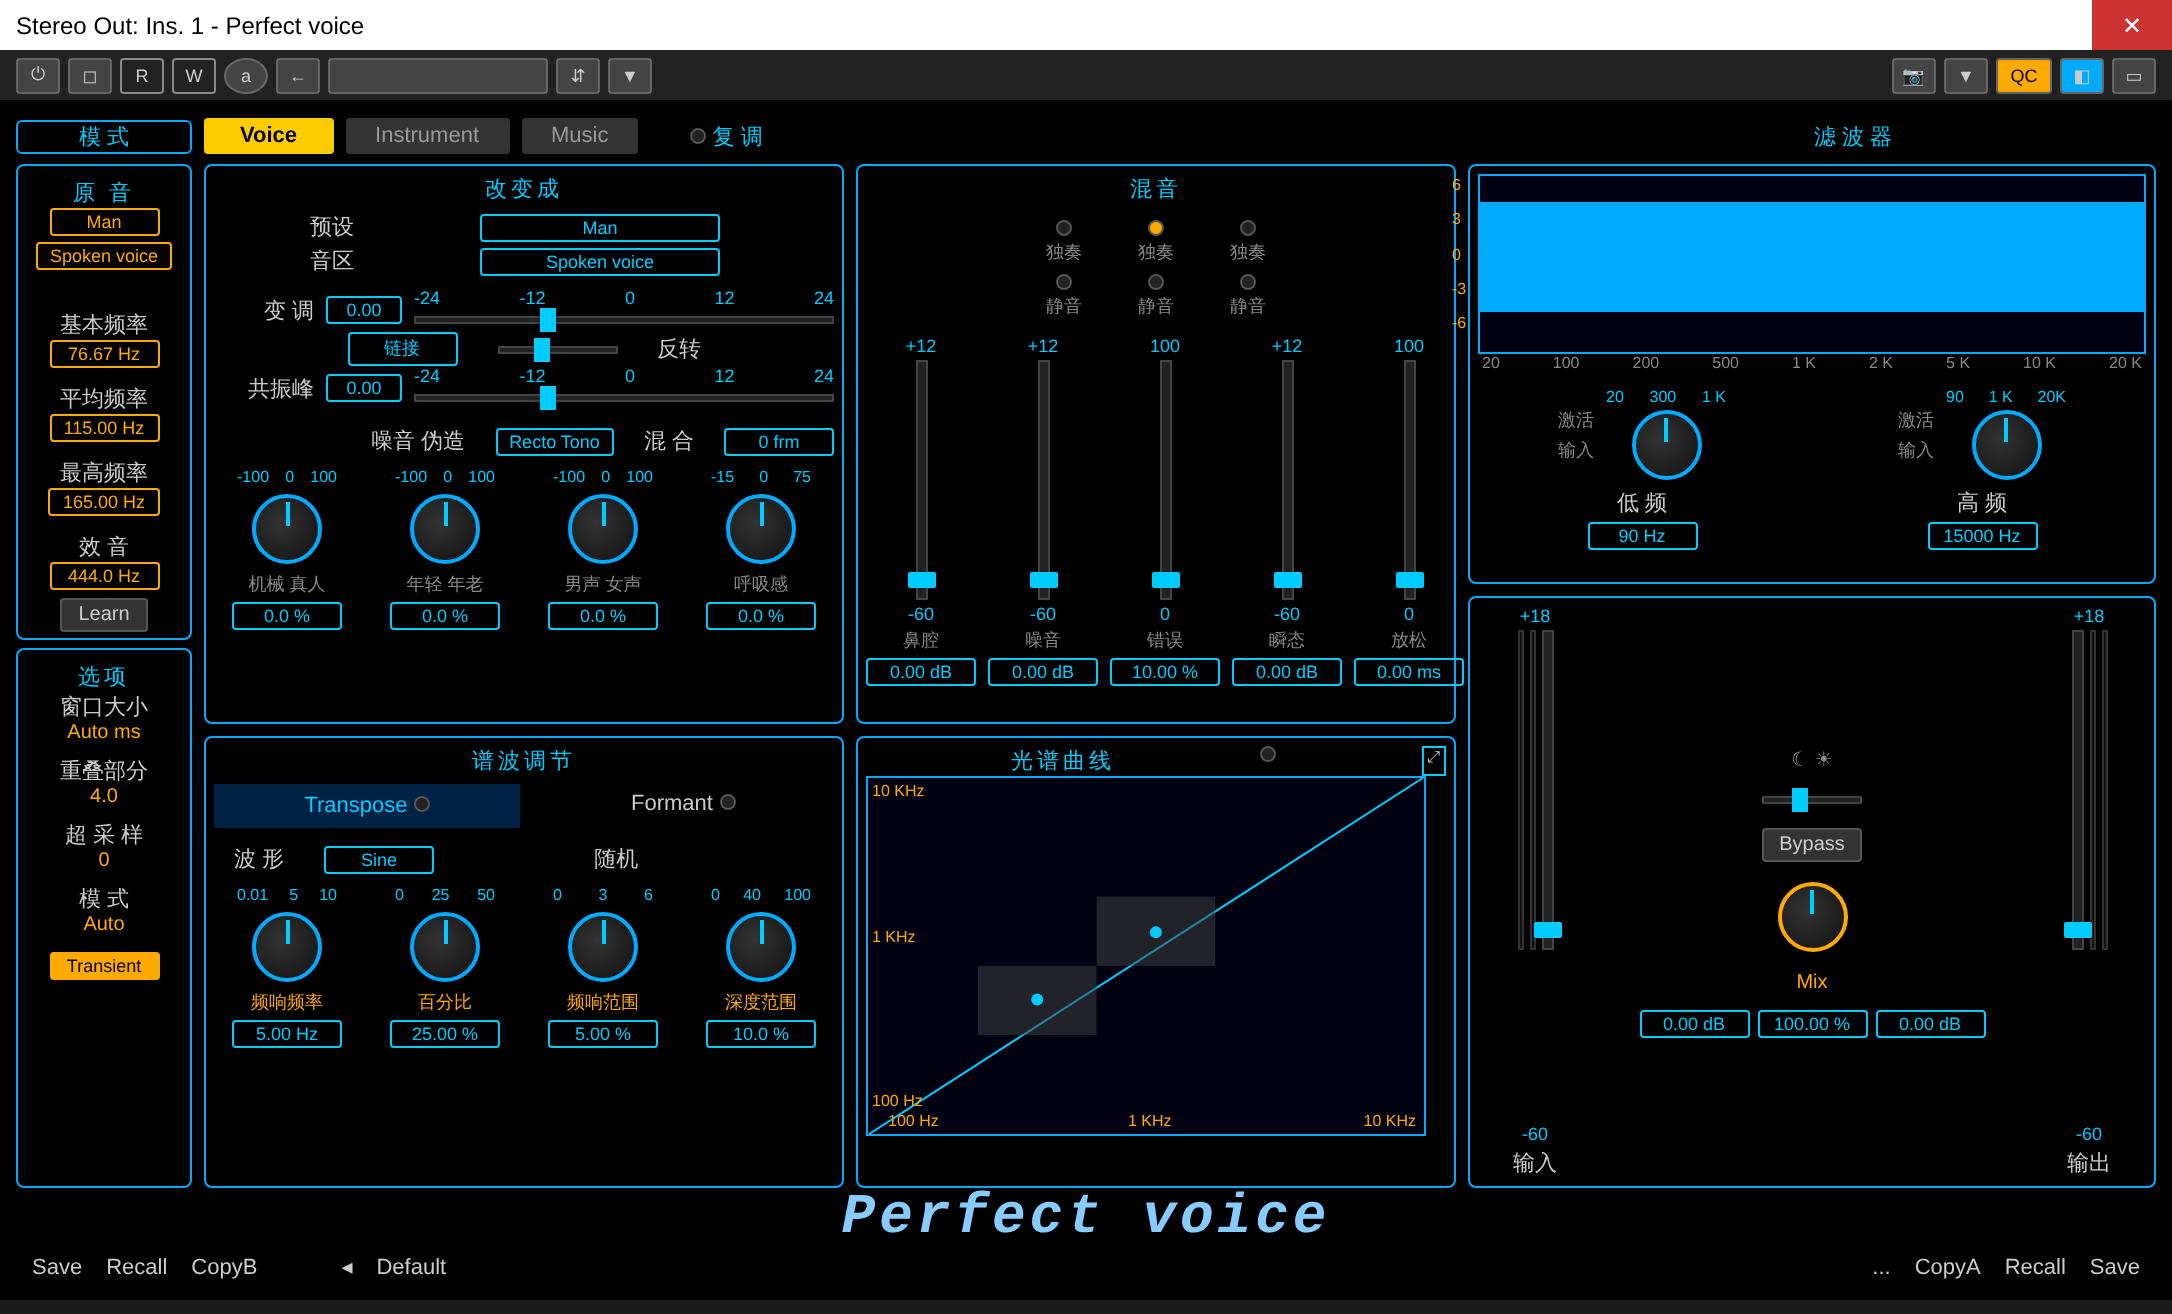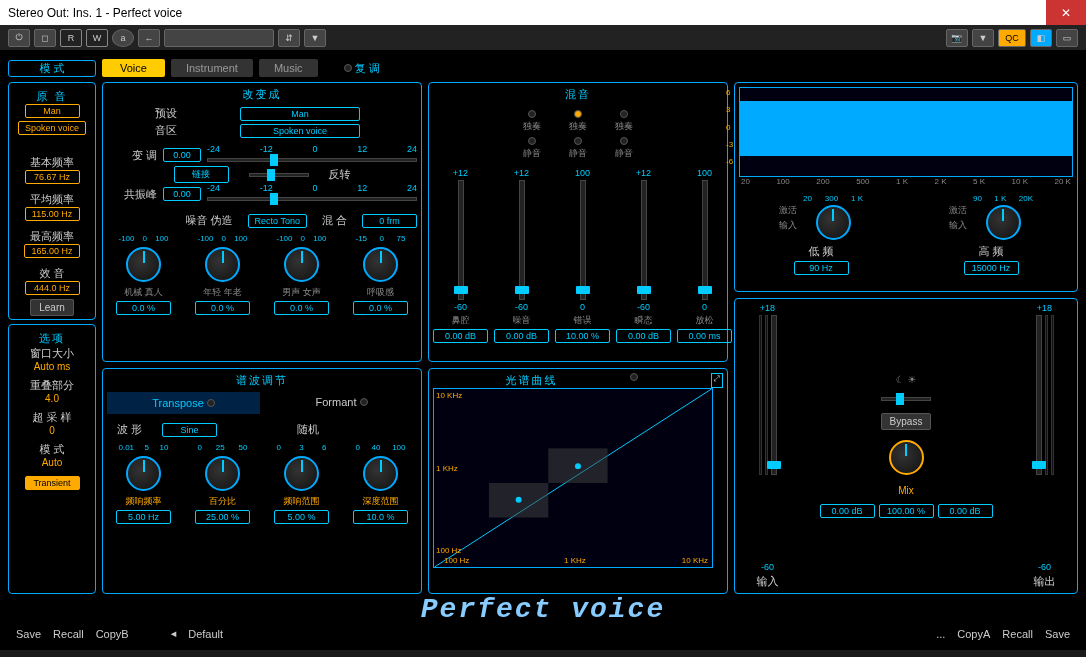--- a/index.html
+++ b/index.html
@@ -9,21 +9,21 @@
 .toolbar{background:#222;height:25px;display:flex;align-items:center;padding:0 8px;gap:4px}
 .tbtn{background:#444;border:1px solid #666;width:22px;height:18px;display:flex;align-items:center;justify-content:center;color:#ccc;cursor:pointer;font-size:9px;border-radius:2px}
 .tbtn.ora{background:#222;border-color:#888}
 .tbtn.wide{width:110px}
 .spacer{flex:1}
 .plugin{background:#000;padding:8px;height:600px;display:flex;flex-direction:column}
 .row{display:flex;gap:6px}
 .panel{border:1px solid #0af;border-radius:4px;padding:4px;position:relative;background:#000}
 .panel-title{color:#0cf;text-align:center;font-size:11px;letter-spacing:2px}
 .left-col{width:88px;display:flex;flex-direction:column;gap:4px}
-.tab-active{background:#fc0;color:#000;padding:3px 18px;font-weight:normal;cursor:pointer;border-radius:2px}
+.tab-active{background:#fc0;color:#000;padding:3px 18px;font-weight:bold;cursor:pointer;border-radius:2px}
 .tab{background:#333;color:#999;padding:3px 15px;cursor:pointer;border-radius:2px}
 .pill{border:1px solid #fa0;color:#fa0;font-size:9px;padding:1px 6px;border-radius:2px;display:inline-block;text-align:center;min-width:55px}
 .pill-cy{border-color:#0cf;color:#0cf}
 .lbl{color:#ccc;font-size:11px;text-align:center}
 .lbl-sm{font-size:9px;color:#888}
 .val{color:#fa0;font-size:10px;text-align:center}
 .knob{width:35px;height:35px;border-radius:50%;background:radial-gradient(circle at 40% 40%,#333,#111);border:2px solid #0af;position:relative;margin:2px auto}
 .knob::after{content:'';position:absolute;width:2px;height:12px;background:#0cf;top:2px;left:50%;transform:translateX(-50%)}
 .vslider{width:6px;height:120px;background:#222;border:1px solid #444;position:relative;margin:0 auto}
 .vslider::after{content:'';position:absolute;width:14px;height:8px;background:#0cf;left:-5px;bottom:5px;border-radius:1px}
@@ -71,20 +71,21 @@
 
 <div class="plugin">
 
 <div class="row" style="height:20px;align-items:center;margin-bottom:4px">
   <div style="width:88px;text-align:center;color:#0cf;border:1px solid #0af;border-radius:3px">模 式</div>
   <span class="tab-active">Voice</span>
   <span class="tab">Instrument</span>
   <span class="tab">Music</span>
   <span style="margin-left:20px"><span class="led"></span> <span style="color:#0cf">复 调</span></span>
   <span class="spacer"></span>
+  <span style="width:300px;text-align:center;color:#0cf;letter-spacing:3px">滤波器</span>
 </div>
 
 <div class="row" style="flex:1">
 
 <div class="left-col">
   <div class="panel" style="flex:0 0 auto;padding:6px 4px">
     <div class="panel-title">原 音</div>
     <div style="text-align:center"><span class="pill">Man</span></div>
     <div style="text-align:center;margin-top:3px"><span class="pill">Spoken voice</span></div>
     <div class="lbl" style="margin-top:20px">基本频率</div>

